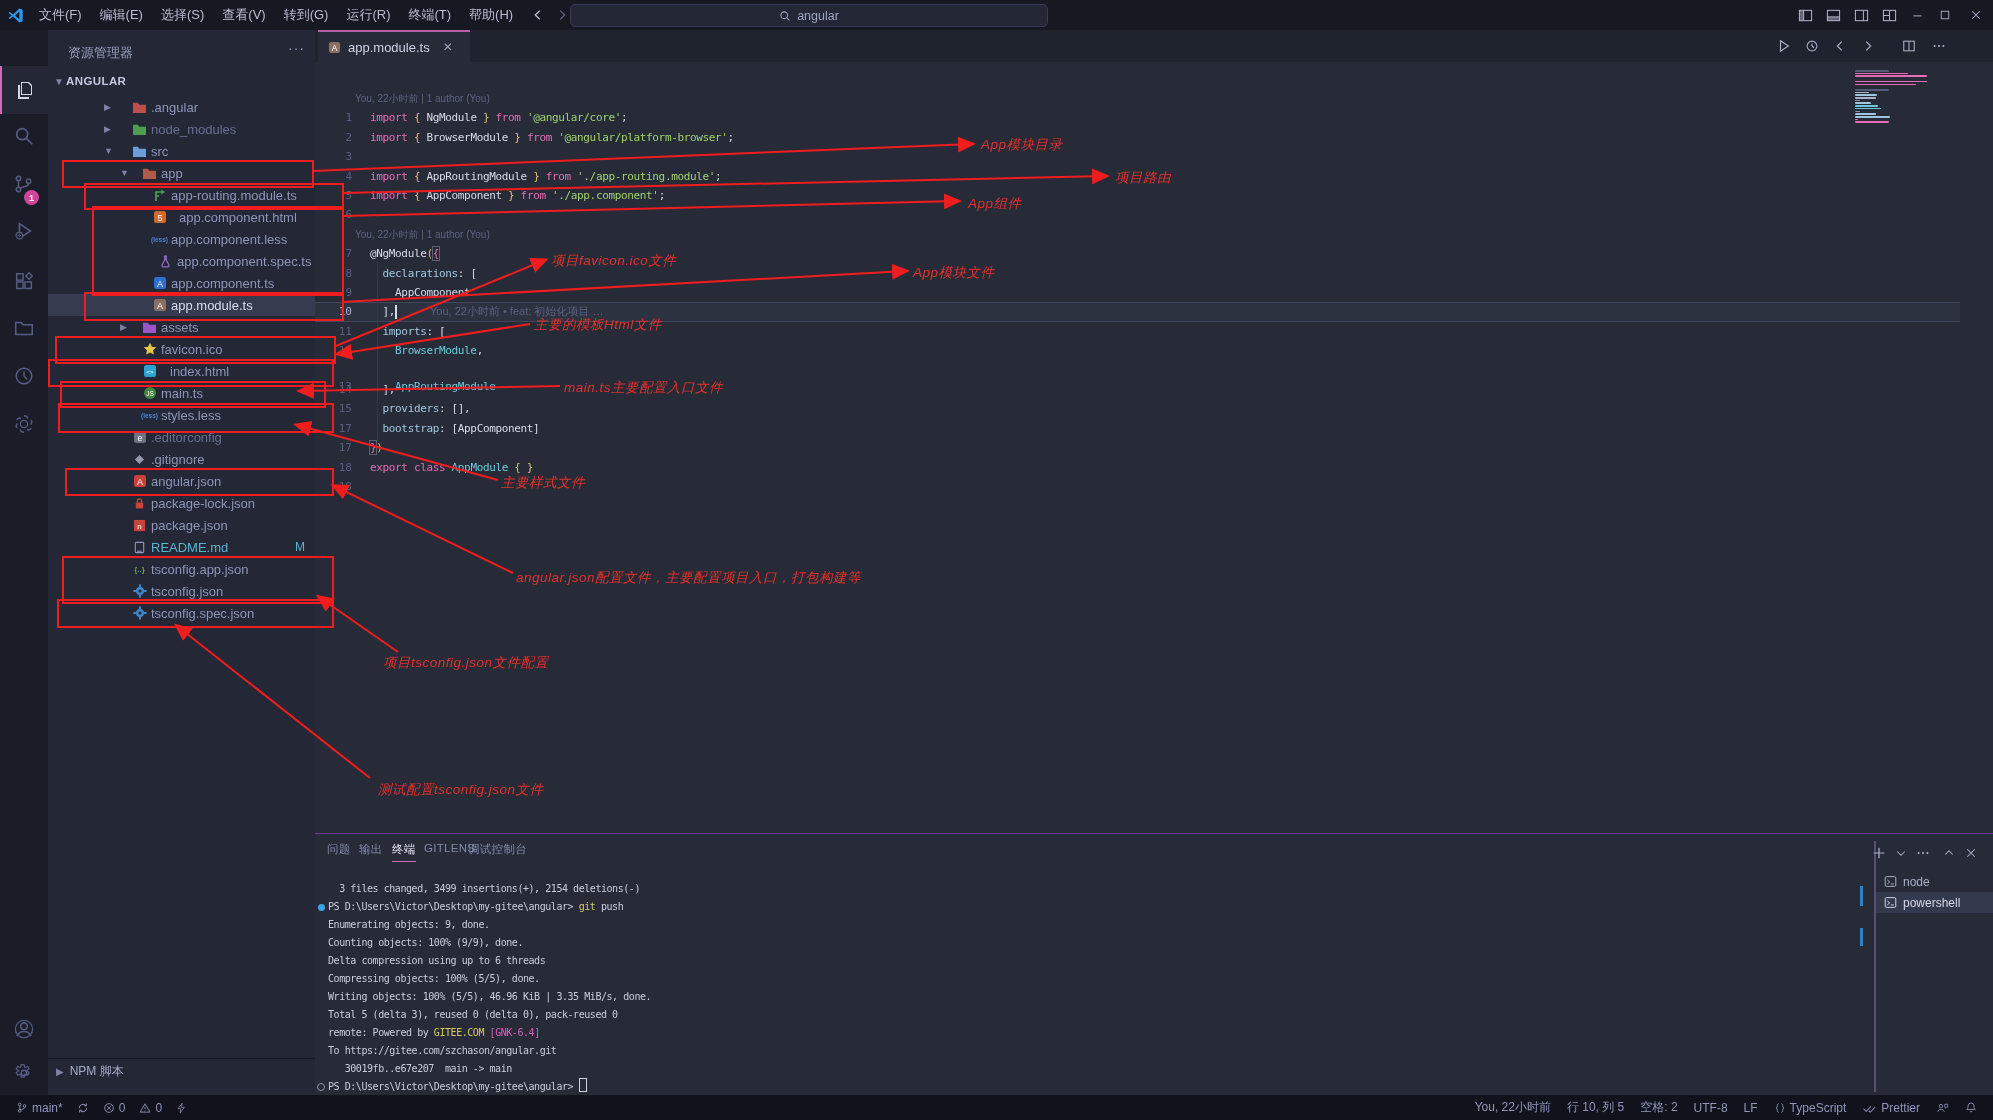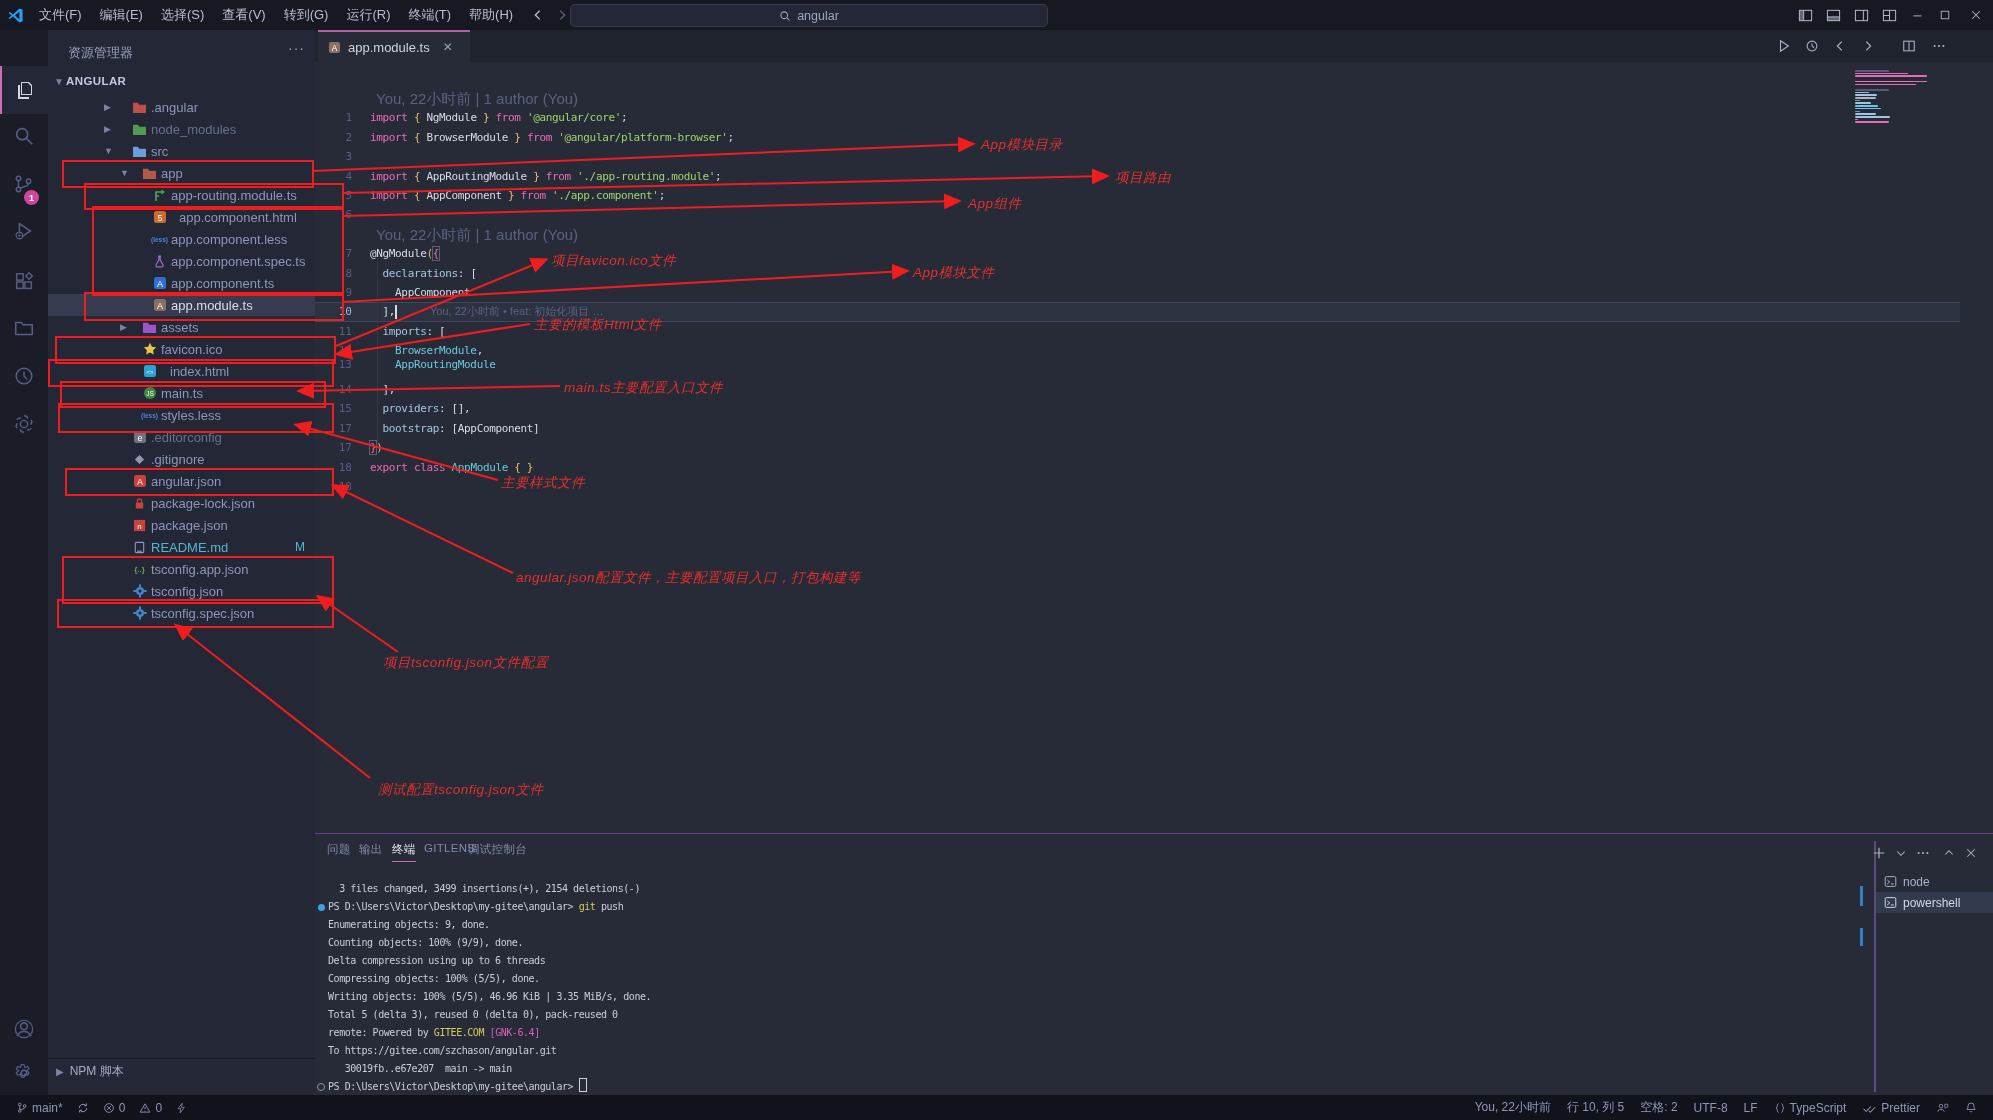--- a/index.html
+++ b/index.html
@@ -43,21 +43,21 @@
   .ed-action{position:absolute;top:7px;width:22px;height:18px;display:flex;align-items:center;justify-content:center;color:#aab0c8;}
   #breadcrumb{left:315px;top:62px;width:1400px;height:26px;display:flex;align-items:center;gap:6px;padding-left:35px;
     font-size:12px;color:#787f9f;}
   .bc-sep{color:#585f80;font-size:11px;}
   #editor{left:315px;top:62px;width:1678px;height:771px;background:#272b37;overflow:hidden;}
   .code-row{position:absolute;left:0;width:1678px;height:19.4px;}
   .gutter-num{position:absolute;left:0;width:37px;text-align:right;font-family:"DejaVu Sans Mono",monospace;
     font-size:11px;color:#575e85;line-height:19.4px;}
   .code-text{position:absolute;left:55px;font-family:"DejaVu Sans Mono",monospace;font-size:11px;letter-spacing:-.35px;
     line-height:19.4px;white-space:pre;}
-  .blame-text{position:absolute;left:61px;font-size:15px;color:#5b6181;line-height:19.4px;white-space:pre;}
+  .blame-text{position:absolute;left:40px;font-size:10px;color:#5b6181;line-height:19.4px;white-space:pre;}
   .inline-blame{position:absolute;left:115px;font-size:11px;color:#5b6181;line-height:19.4px;white-space:pre;}
   .cur-line{position:absolute;left:0;width:1645px;height:19.4px;background:#2d3240;border-top:1px solid #40465c;border-bottom:1px solid #40465c;box-sizing:border-box;}
   .cursor-bar{position:absolute;width:1.5px;height:14px;background:#d7dbe8;top:2.5px;}
   .tk-kw{color:#e86bb7;} .tk-br{color:#dfbf6e;} .tk-id{color:#d6dbe8;} .tk-cls{color:#6ac8dc;}
   .tk-prop{color:#9fc6e0;} .tk-str{color:#9fd36d;} .tk-w{color:#d6dbe8;}
   .tk-pair{color:#e86bb7;outline:1px solid #5a5f74;}
   #minimap{left:1853px;top:70px;width:85px;height:62px;}
   .mm-bar{position:absolute;height:1.7px;border-radius:1px;}
   
   #panel{left:315px;top:833px;width:1678px;height:262px;background:#272b37;border-top:1.5px solid #6c3d92;box-sizing:border-box;}
@@ -300,21 +300,21 @@
             </svg>
           </div>
           <div class="tlabel" style="left: 123px; margin-left: 8px;">app.component.html</div>
         </div>
         <div class="tree-item" style="top: 198px;">
           <div class="ticon" style="left: 104px;">
             <span style="color:#4f83d8;font-size:6.5px;font-weight:bold;">(less)</span>
           </div>
           <div class="tlabel" style="left: 123px;">app.component.less</div>
         </div>
-        <div class="tree-item" style="top: 220px;">
+        <div class="tree-item" style="top: 220px; margin-left: 6px;">
           <div class="ticon" style="left: 104px;">
             <svg width="13" height="13" viewBox="0 0 14 14">
               <path d="M5.3 1.2h3.4M6.3 1.2v4l-3 5.6a1.3 1.3 0 0 0 1.2 1.9h5a1.3 1.3 0 0 0 1.2-1.9l-3-5.6v-4" stroke="#9a6fd0" stroke-width="1.3" fill="none"></path>
             </svg>
           </div>
           <div class="tlabel" style="left: 123px;">app.component.spec.ts</div>
         </div>
         <div class="tree-item" style="top: 242px;">
           <div class="ticon" style="left: 104px;">
             <svg width="14" height="14" viewBox="0 0 14 14">
@@ -595,21 +595,21 @@
           <div class="inline-blame">You, 22小时前 • feat: 初始化项目 …</div>
         </div>
         <div class="code-row" style="top: 259.8px;">
           <div class="gutter-num">11</div>
           <div class="code-text"><span class="tk-w">  </span><span class="tk-prop">imports</span><span class="tk-w">: </span><span class="tk-w">[</span></div>
         </div>
         <div class="code-row" style="top: 279.2px;">
           <div class="gutter-num">12</div>
           <div class="code-text"><span class="tk-w">    </span><span class="tk-cls">BrowserModule</span><span class="tk-w">,</span></div>
         </div>
-        <div class="code-row" style="top: 293px;">
+        <div class="code-row" style="top: 315px;">
           <div class="gutter-num">13</div>
           <div class="code-text"><span class="tk-w">    </span><span class="tk-cls">AppRoutingModule</span></div>
         </div>
         <div class="code-row" style="top: 318px;">
           <div class="gutter-num">14</div>
           <div class="code-text"><span class="tk-w">  </span><span class="tk-w">],</span></div>
         </div>
         <div class="code-row" style="top: 337.4px;">
           <div class="gutter-num">15</div>
           <div class="code-text"><span class="tk-w">  </span><span class="tk-prop">providers</span><span class="tk-w">: </span><span class="tk-w">[],</span></div>

